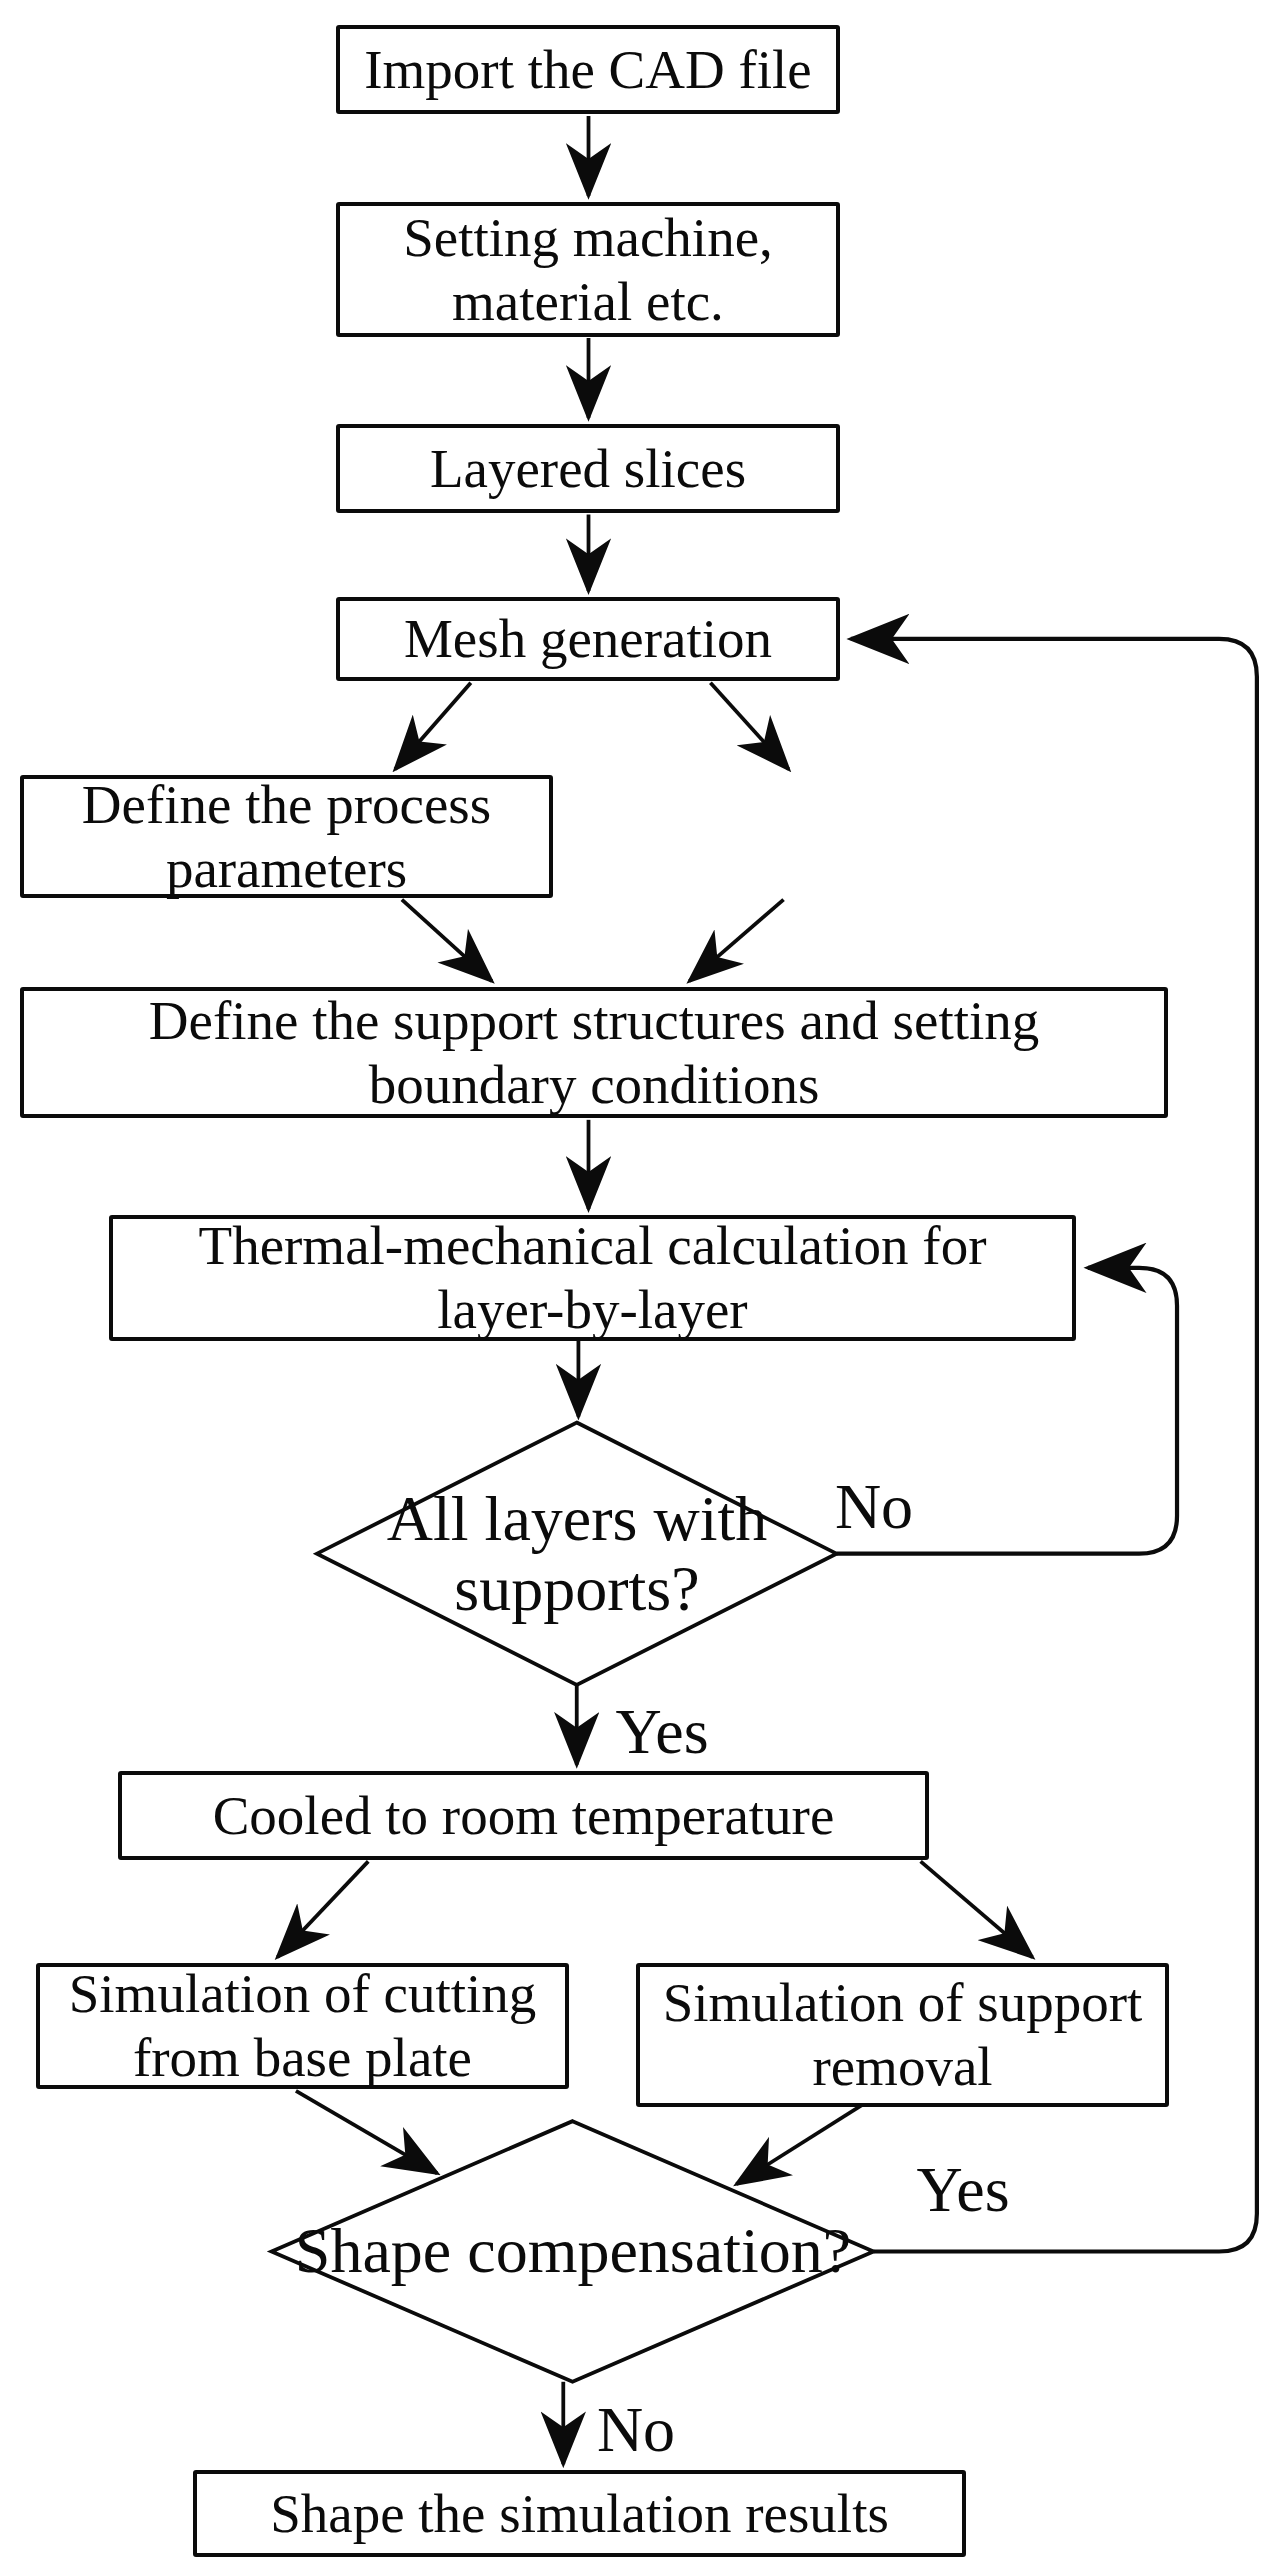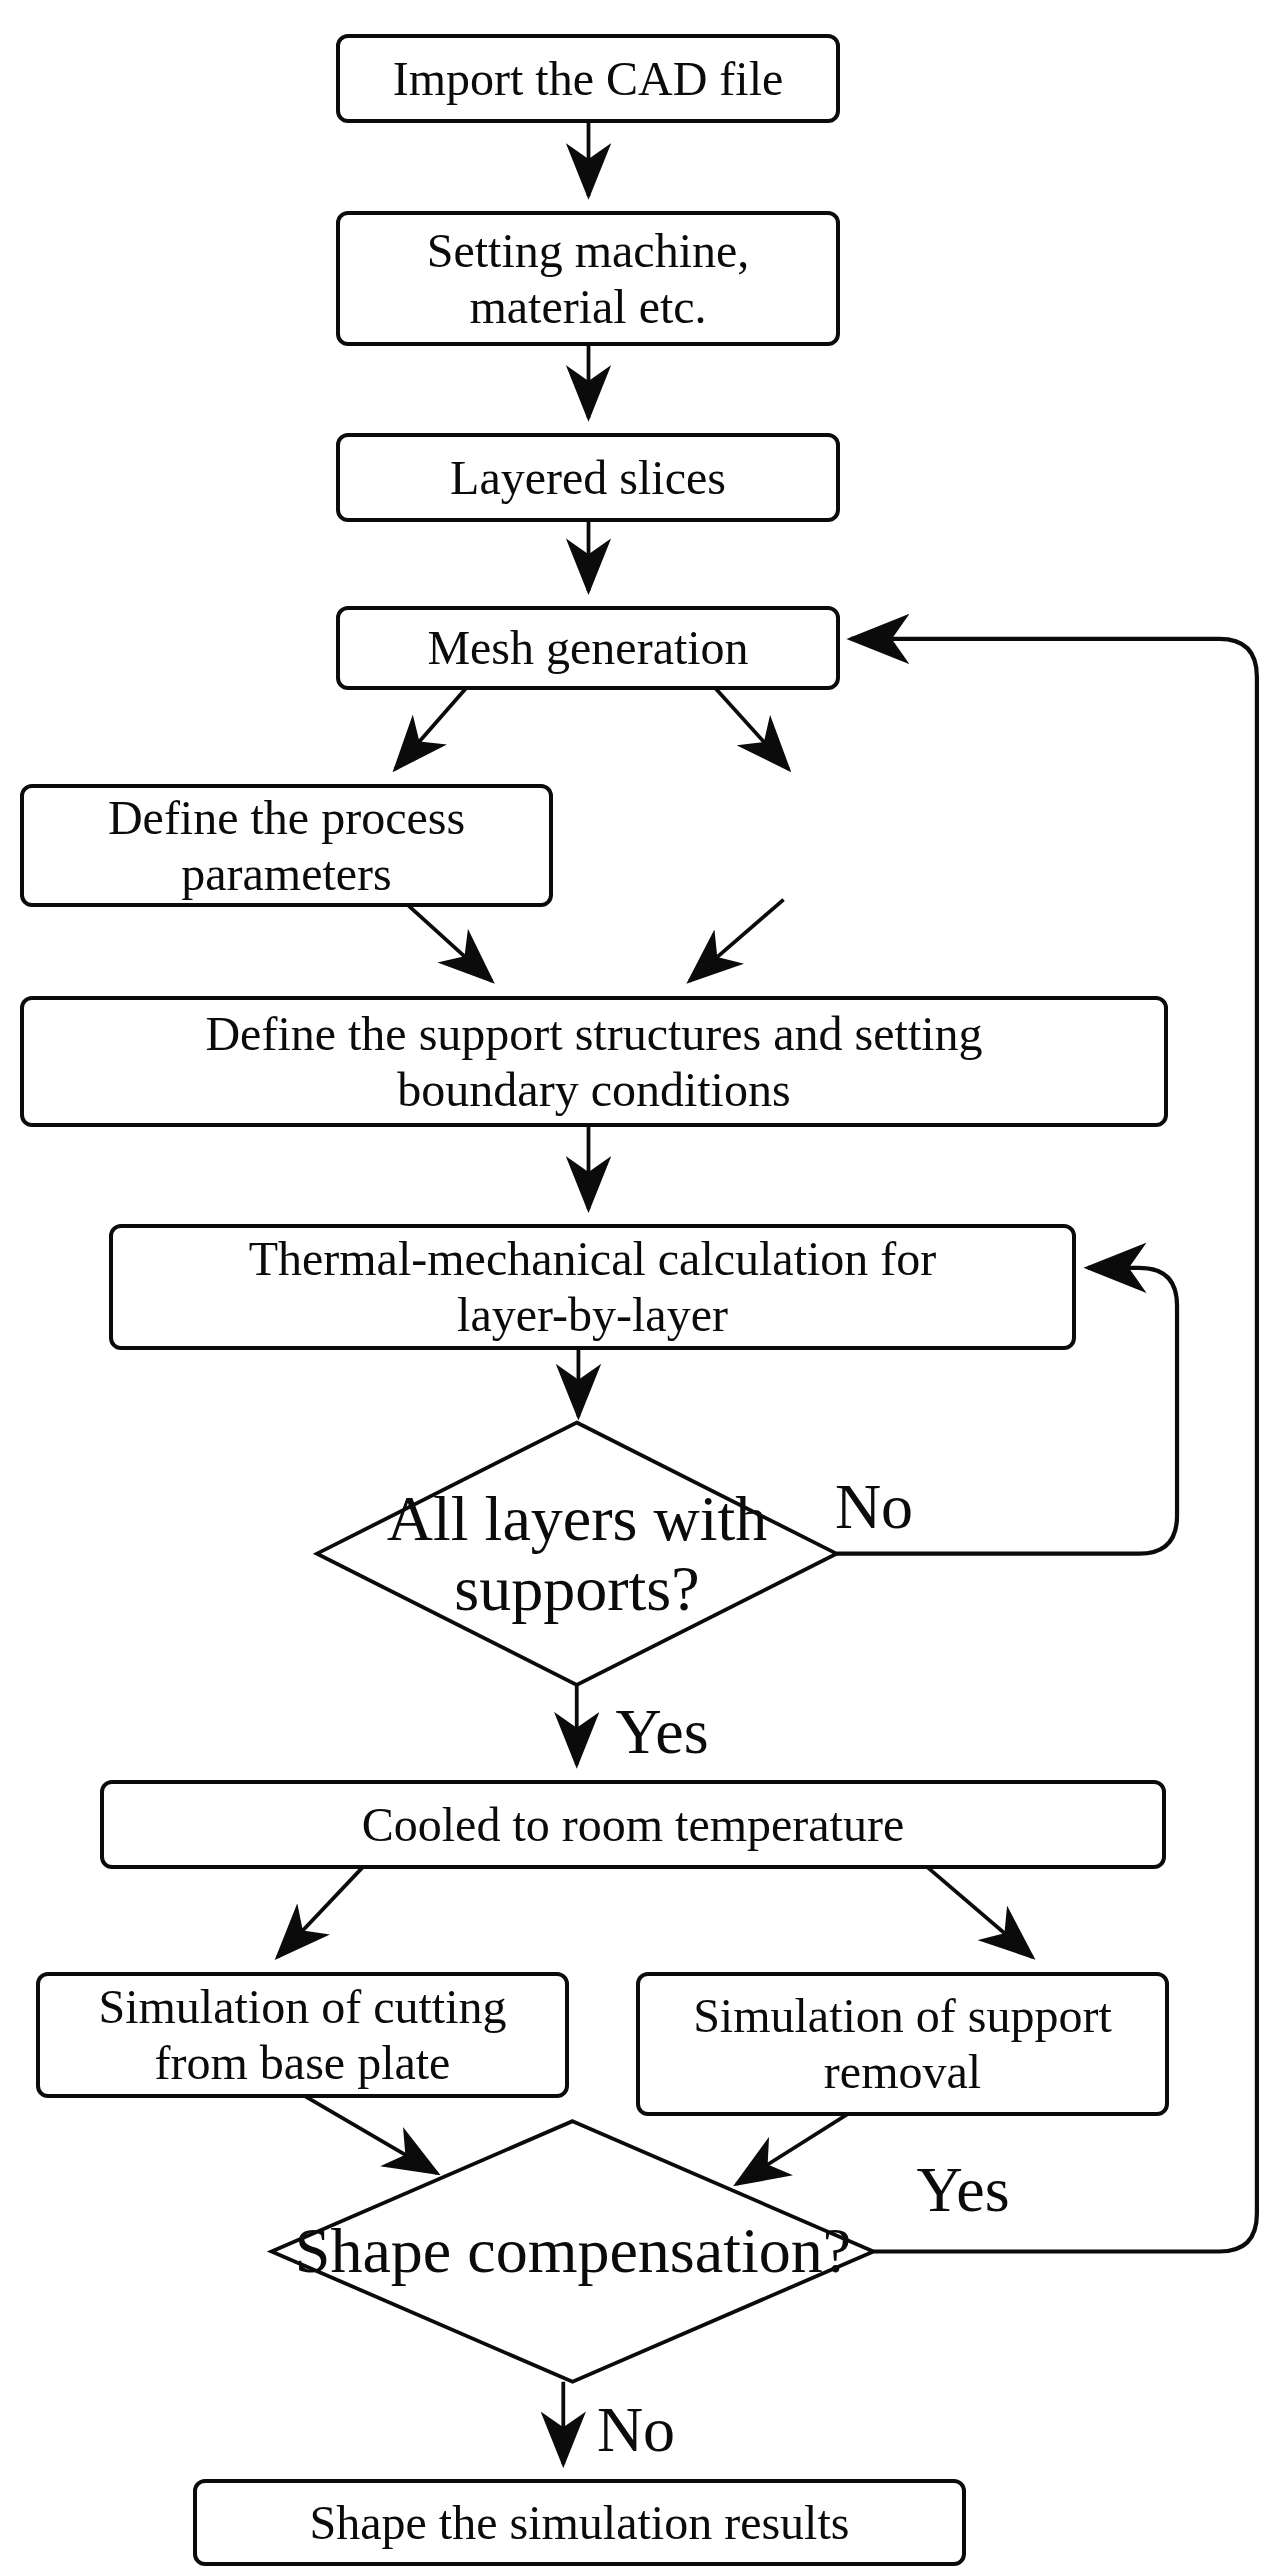--- a/index.html
+++ b/index.html
@@ -3,24 +3,24 @@
 <meta charset="utf-8">
 <style>
   html,body{margin:0;padding:0;background:#ffffff;}
   .canvas{
     position:relative;width:1288px;height:2576px;background:#ffffff;
     font-family:"Liberation Serif","DejaVu Serif",serif;color:#0b0b0b;overflow:hidden;
   }
   svg.wires{position:absolute;left:0;top:0;width:1288px;height:2576px;}
   .node{
     position:absolute;box-sizing:border-box;background:#ffffff;
-    border:4.2px solid #0b0b0b;border-radius:12px;
+    border:4.2px solid #0b0b0b;border-radius:3px;
     display:flex;align-items:center;justify-content:center;
     text-align:center;white-space:pre-line;
-    font-size:48px;line-height:1.16;margin-top:9px;
+    font-size:55px;line-height:1.16;
   }
   .lbl{
     position:absolute;transform:translate(-50%,-50%);
     font-size:64px;line-height:1.1;white-space:pre-line;text-align:center;
   }
 </style>
 </head>
 <body>
 
 <div class="canvas">
@@ -67,21 +67,21 @@
   <div class="node" style="left:20px;top:775px;width:533px;height:123px;">Define the process
 parameters</div>
 
 
   <div class="node" style="left:20px;top:987px;width:1148px;height:131px;">Define the support structures and setting
 boundary conditions</div>
 
   <div class="node" style="left:109px;top:1215px;width:967px;height:126px;">Thermal-mechanical calculation for
 layer-by-layer</div>
 
-  <div class="node" style="left:100px;top:1771px;width:1066px;height:89px;">Cooled to room temperature</div>
+  <div class="node" style="left:118px;top:1771px;width:811px;height:89px;">Cooled to room temperature</div>
 
   <div class="node" style="left:36px;top:1963px;width:533px;height:126px;">Simulation of cutting
 from base plate</div>
 
   <div class="node" style="left:636px;top:1963px;width:533px;height:144px;">Simulation of support
 removal</div>
 
   <div class="node" style="left:193px;top:2470px;width:773px;height:87px;">Shape the simulation results</div>
 
   <div class="lbl" style="left:577px;top:1554px;">All layers with

